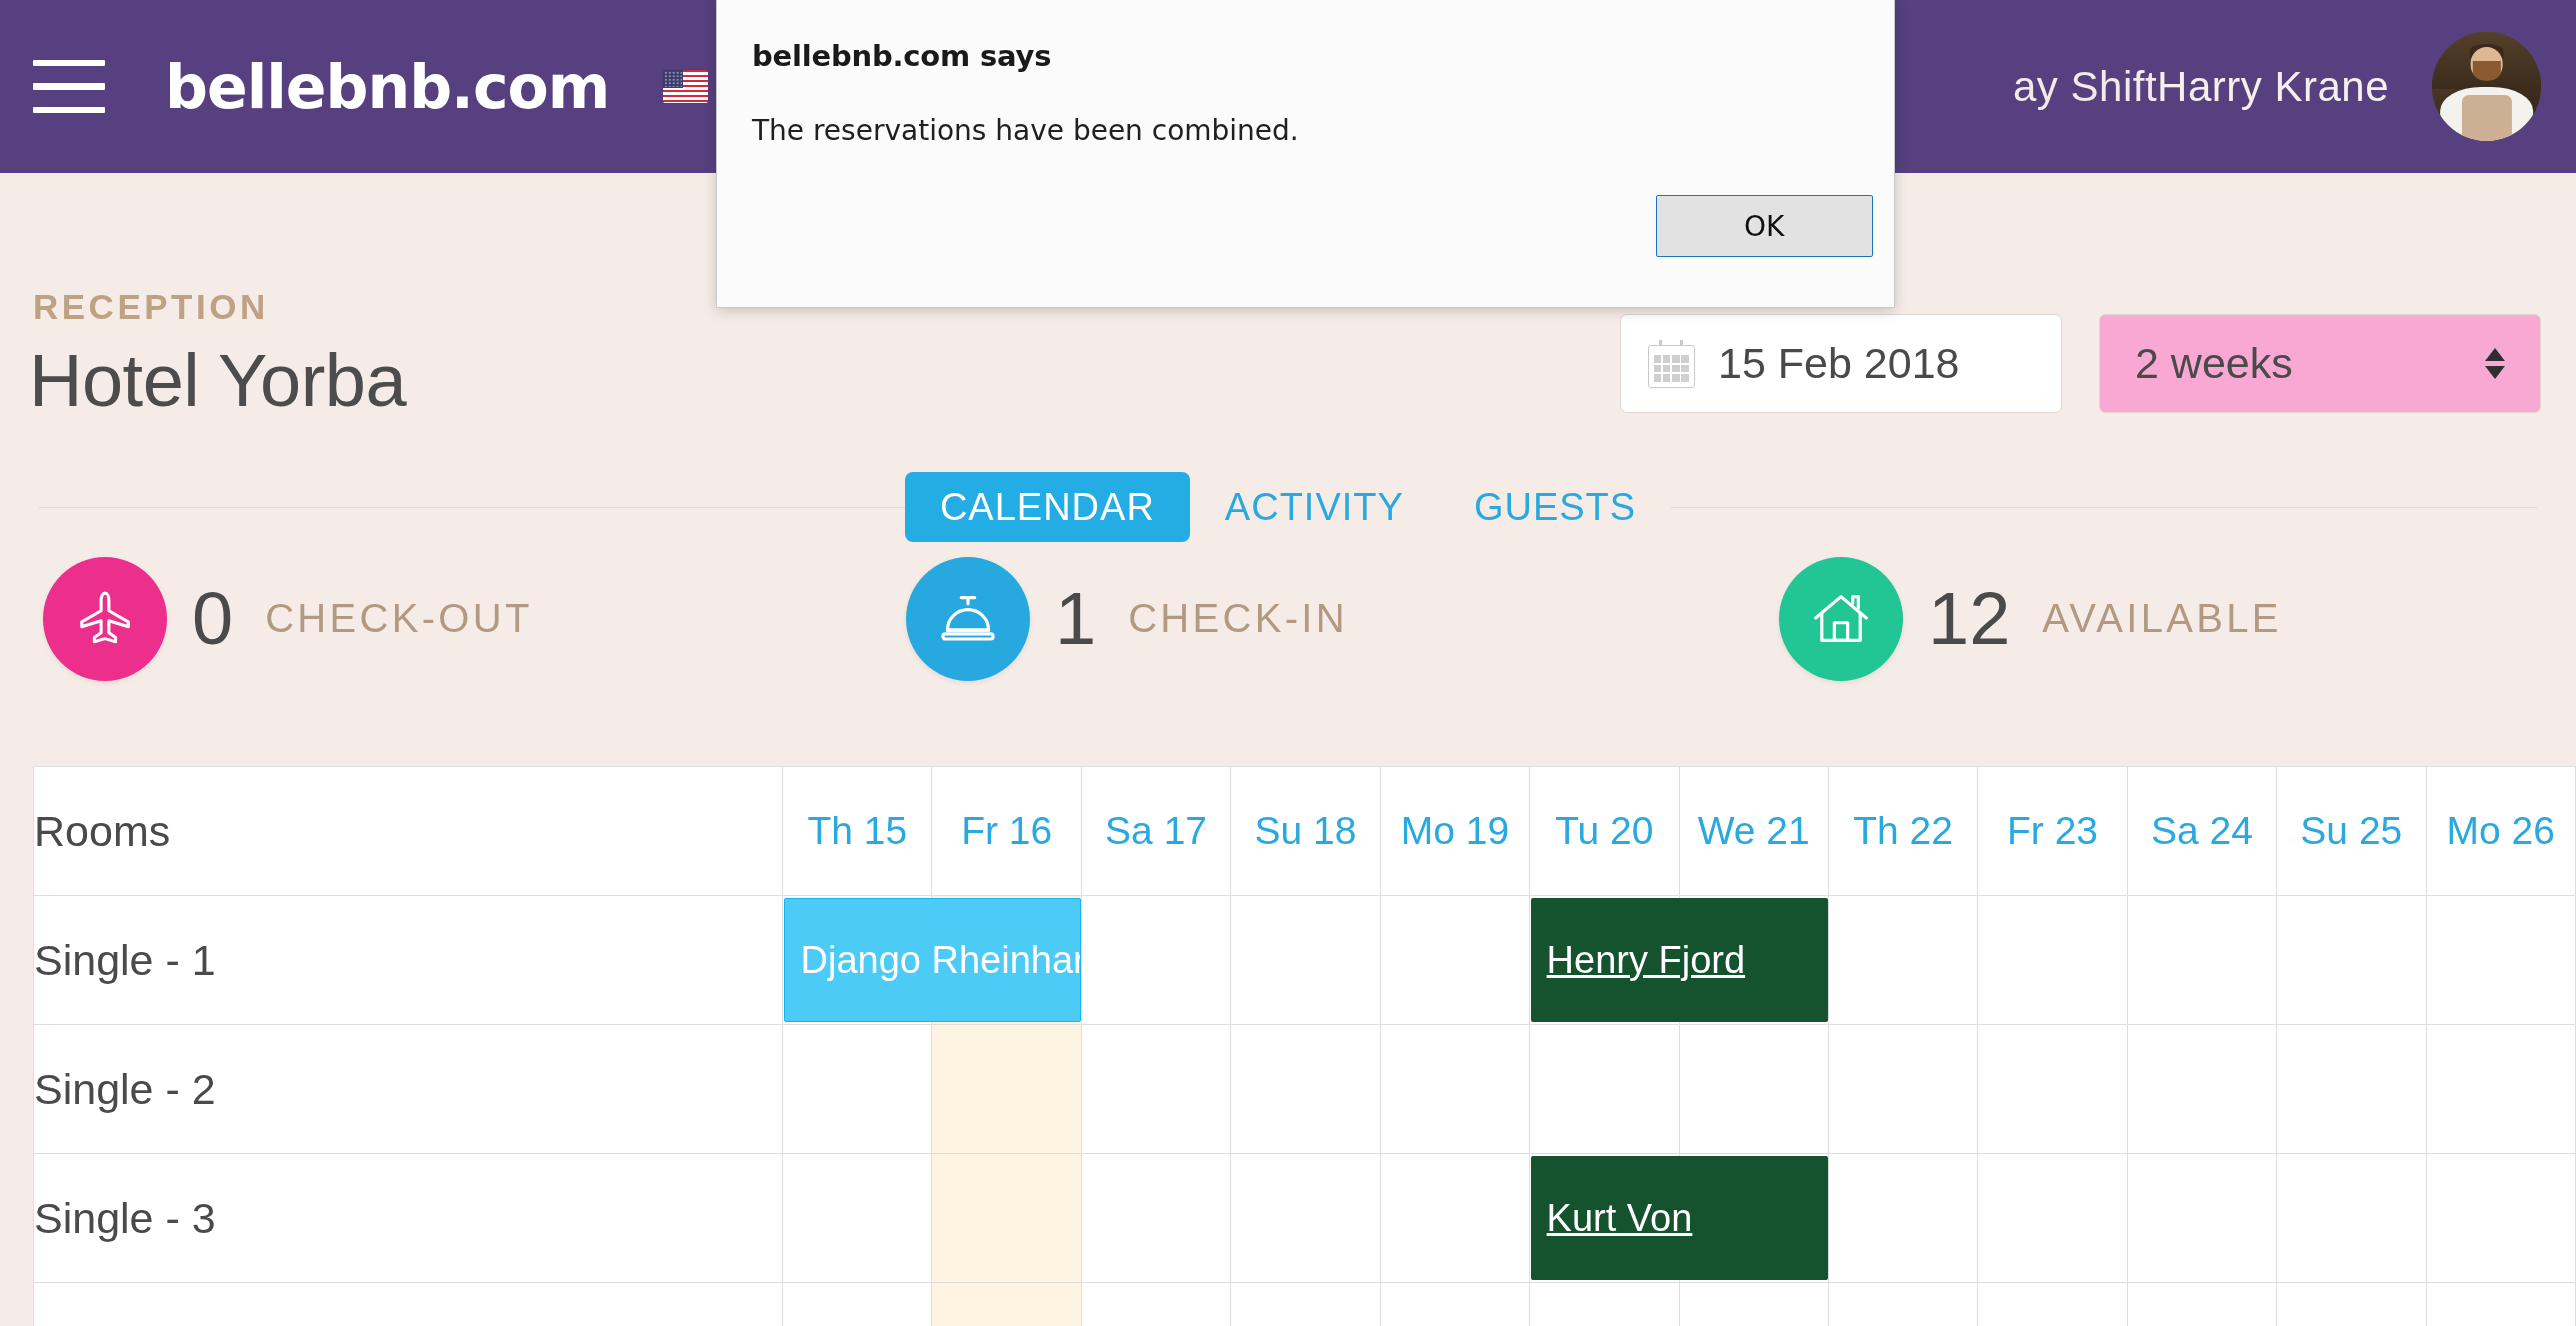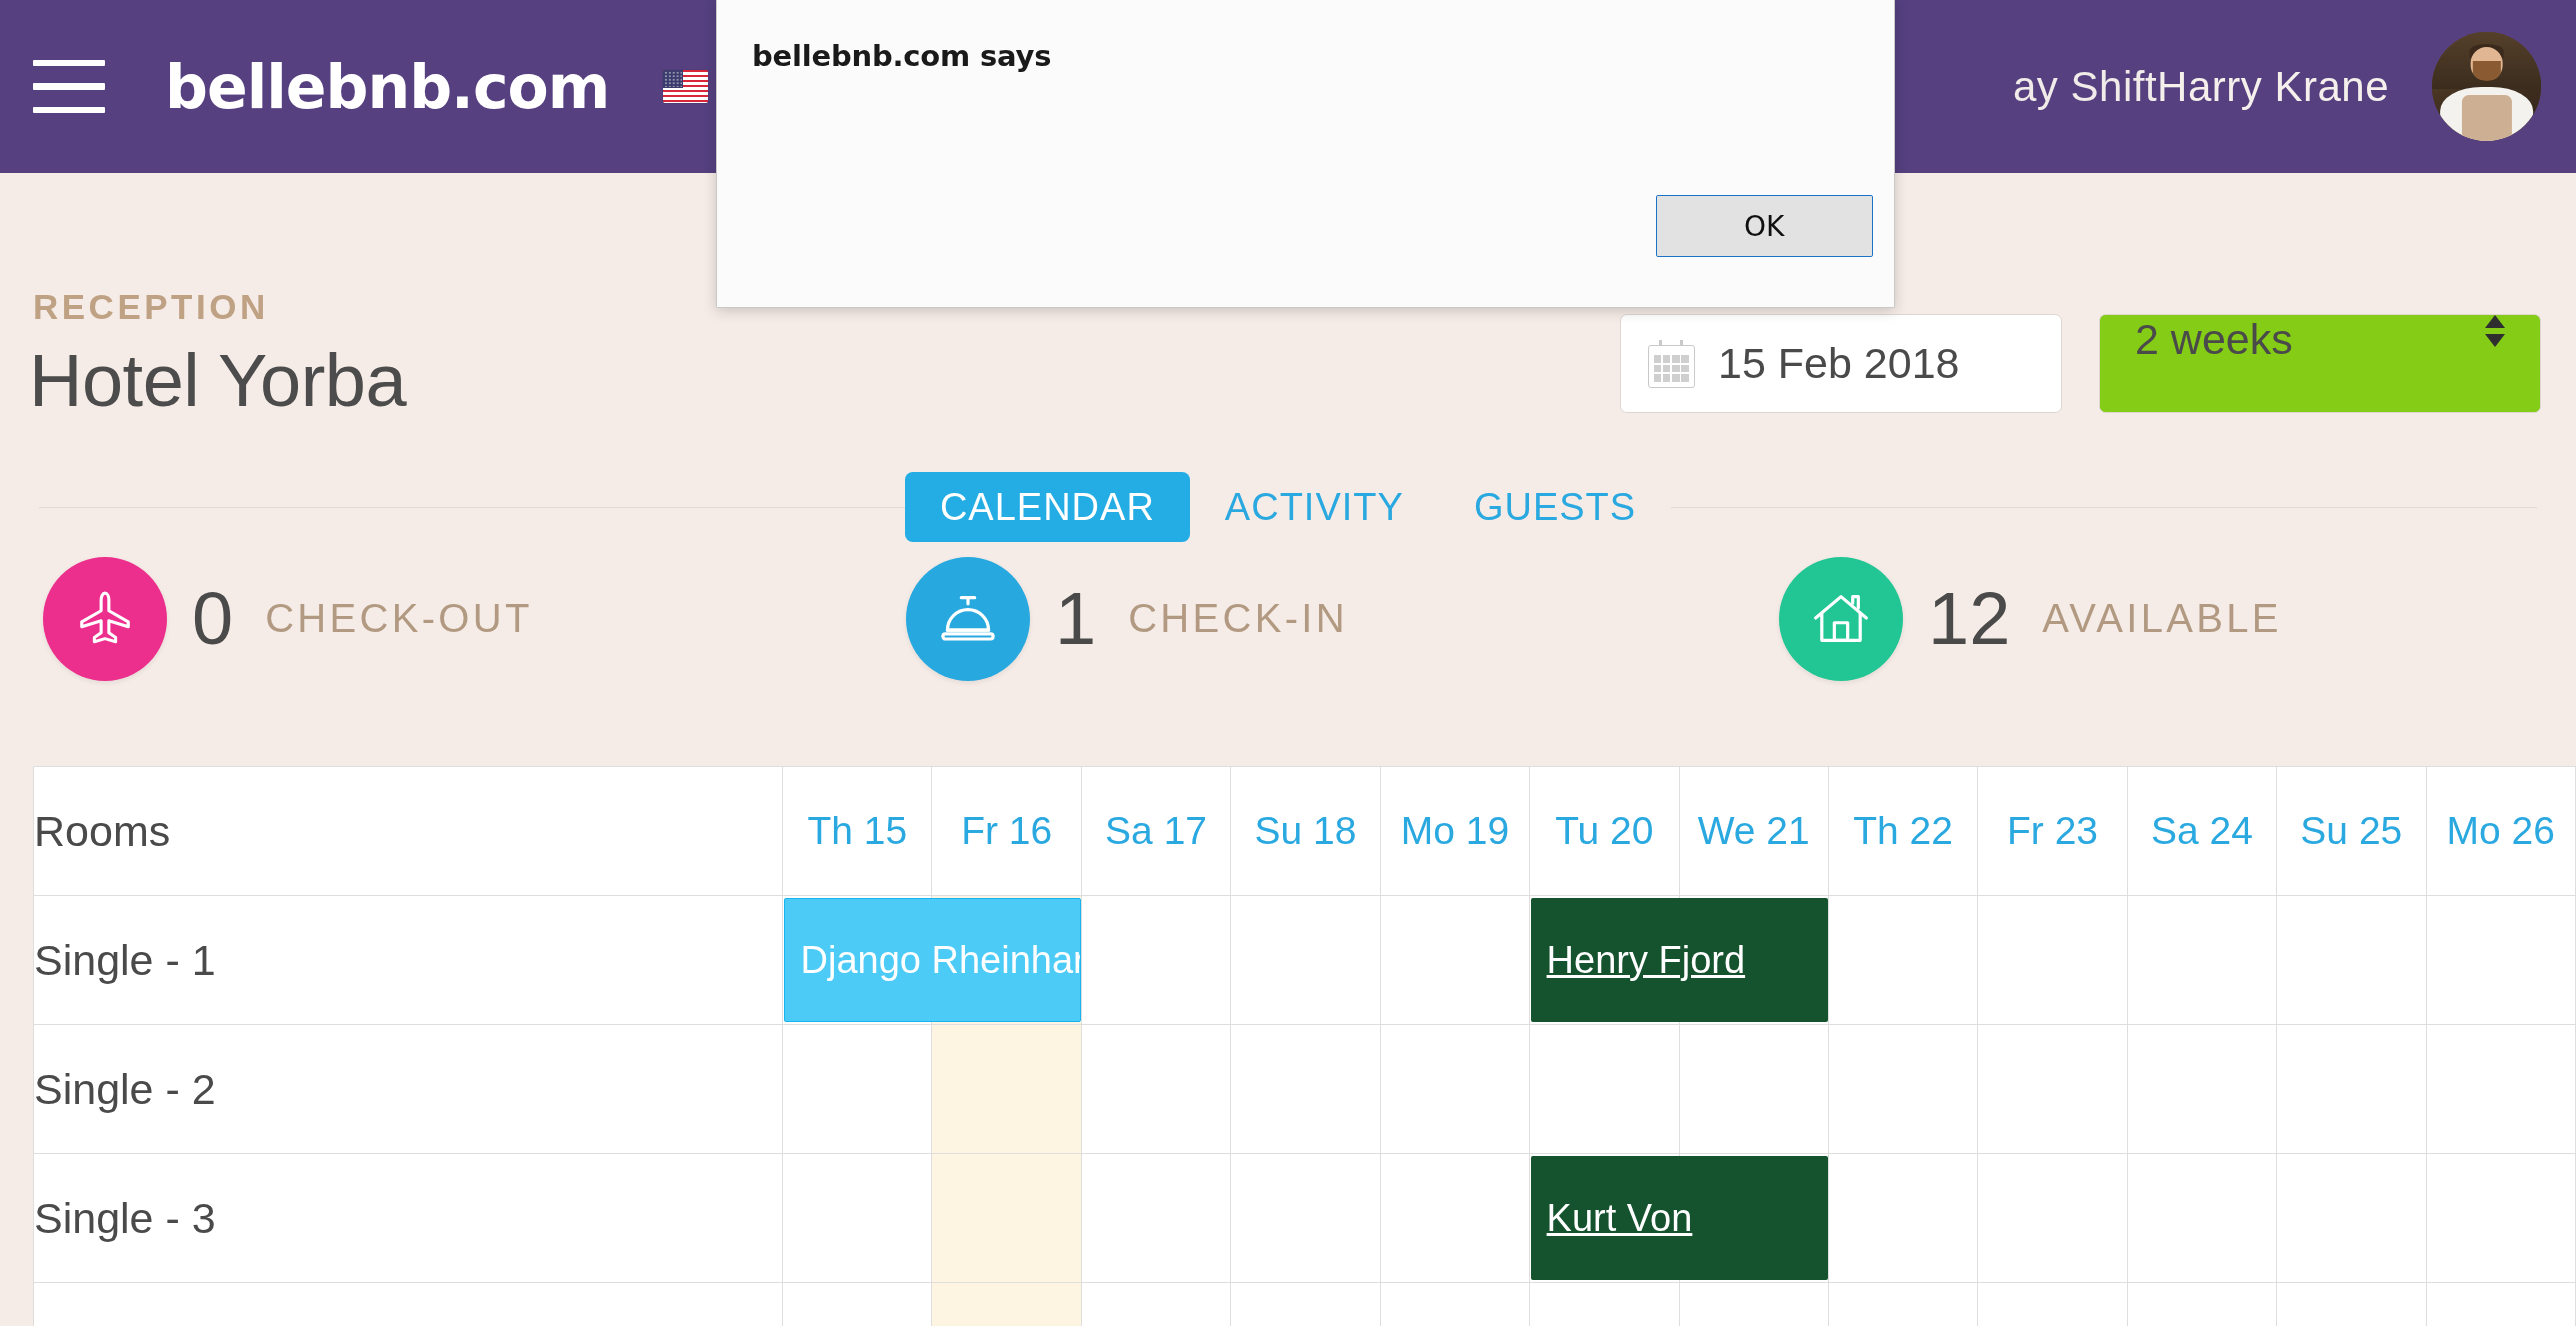--- a/index.html
+++ b/index.html
@@ -238,24 +238,25 @@
     font-weight: 300;
     color: #4a4a4a;
   }
 
   .weeksbox {
     position: absolute;
     right: 35px;
     top: 314px;
     width: 442px;
     height: 99px;
-    background: #84cc16;
+    background: #f9a8d4;
     border: 1px solid #ddd6d1;
     border-radius: 6.8px;
     display: flex;
+    align-items: center;
     cursor: pointer;
   }
   .weeks-text {
     margin-left: 35px;
     font-size: 43px;
     font-weight: 300;
     color: #4a4a4a;
   }
   .spinner {
     margin-left: auto; margin-right: 35px;
@@ -618,15 +619,16 @@
           <td class="day-cell"></td>
           <td class="day-cell"></td>
           <td class="day-cell"></td>
         </tr>
       </tbody>
   </table>
 </div>
 
 <div class="dialog">
   <div class="dialog-title">bellebnb.com says</div>
+  <div class="dialog-msg">The reservations have been combined.</div>
   <div class="dialog-ok">OK</div>
 </div>
 
 
 </body></html>

